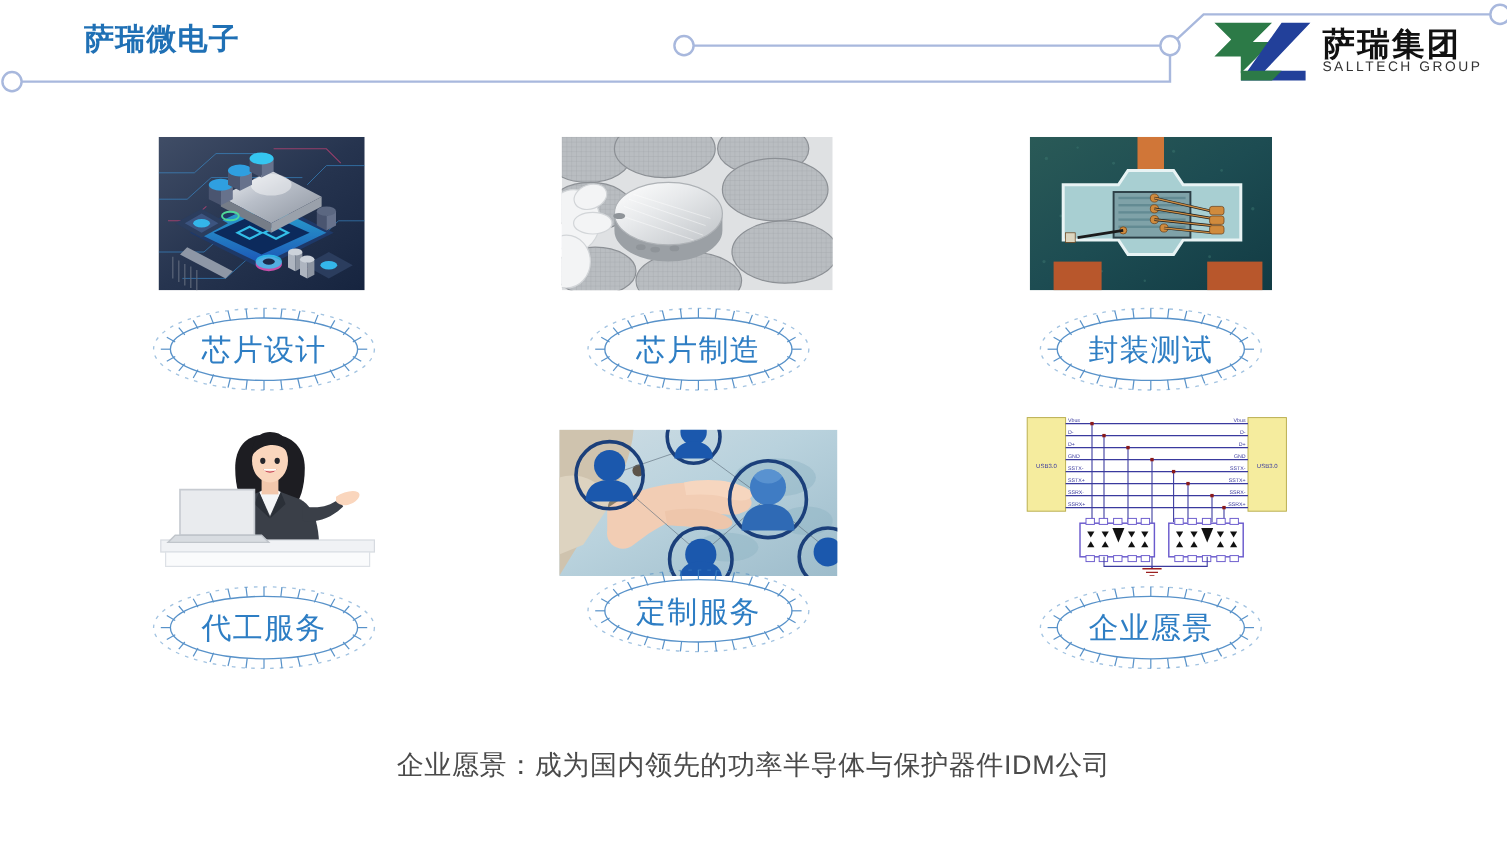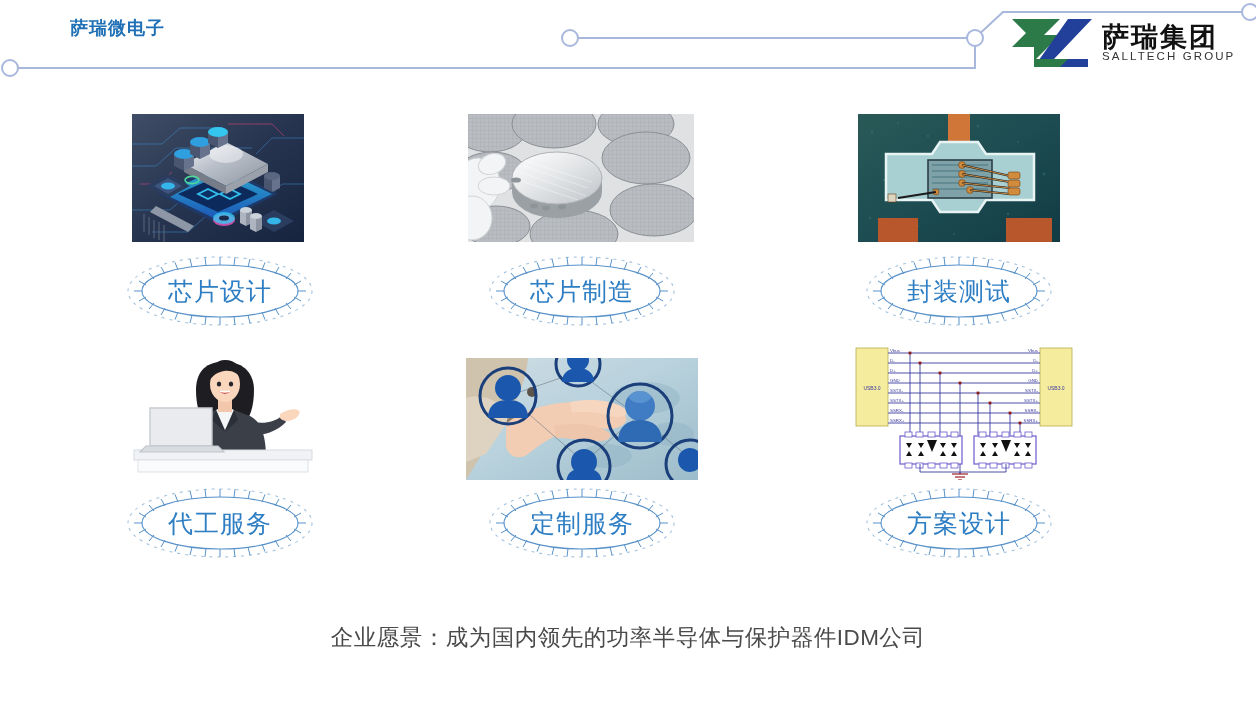--- a/index.html
+++ b/index.html
@@ -25,21 +25,21 @@
   #header-deco {
     position: absolute;
     left: 0; top: 0;
     width: 1256px;
     height: 92px;
   }
   #page-title {
     position: absolute;
     left: 70px;
     top: 16px;
-    font-size: 18px;
+    font-size: 25px;
     font-weight: bold;
     color: #1F70B5;
     letter-spacing: 1px;
     white-space: nowrap;
   }
 
   
   #logo-block {
     position: absolute;
     left: 1008px;
@@ -658,21 +658,21 @@
           <circle cx="118" cy="108" r="26" fill="none" stroke="#1b3f7a" stroke-width="3"></circle>
           <circle cx="118" cy="104" r="13" fill="#1b58ad"></circle>
           <path d="M100 126 C100 114 108 110 118 110 C128 110 136 114 136 126 Z" fill="#1b58ad"></path>
         </g>
         <g>
           <circle cx="224" cy="106" r="24" fill="none" stroke="#1b3f7a" stroke-width="3"></circle>
           <circle cx="224" cy="102" r="12" fill="#1b58ad"></circle>
         </g>
       </svg>
     </div>
-    <div class="label-wrap" style="left:52px;top:146px;text-align:right;">
+    <div class="label-wrap" style="left:52px;top:132px;text-align:right;">
       <svg viewBox="0 0 220 82" width="220" height="82">
         <g stroke="#3B7FC0" stroke-width="1.1" opacity="0.85" fill="none">
           <ellipse cx="110" cy="41" rx="78" ry="26"></ellipse>
           <ellipse cx="110" cy="41" rx="92" ry="34" stroke-dasharray="3 5" opacity="0.55"></ellipse>
           <g stroke-width="1">
             <path d="M110 15 L110 7"></path>
               <path d="M96 15.4 L95 7.2"></path>
               <path d="M82 17 L80 9"></path>
             <path d="M68 20 L65 12.4"></path>
               <path d="M55 24 L51 17"></path>
@@ -860,18 +860,18 @@
             <path d="M187.6 41 L196 41"></path>
               <path d="M184 35 L191 31"></path>
               <path d="M176 29 L181 23"></path>
             <path d="M165 24 L169 17"></path>
               <path d="M152 20 L155 12.4"></path>
               <path d="M138 17 L140 9"></path>
             <path d="M124 15.4 L125 7.2"></path>
           </g>
         </g>
       </svg>
-      <div class="label-text">方案设计</div>
+      <div class="label-text">企业愿景</div>
     </div>
   </div>
 </div>
 
 <div id="caption">企业愿景：成为国内领先的功率半导体与保护器件IDM公司</div>
 
 </body></html>

